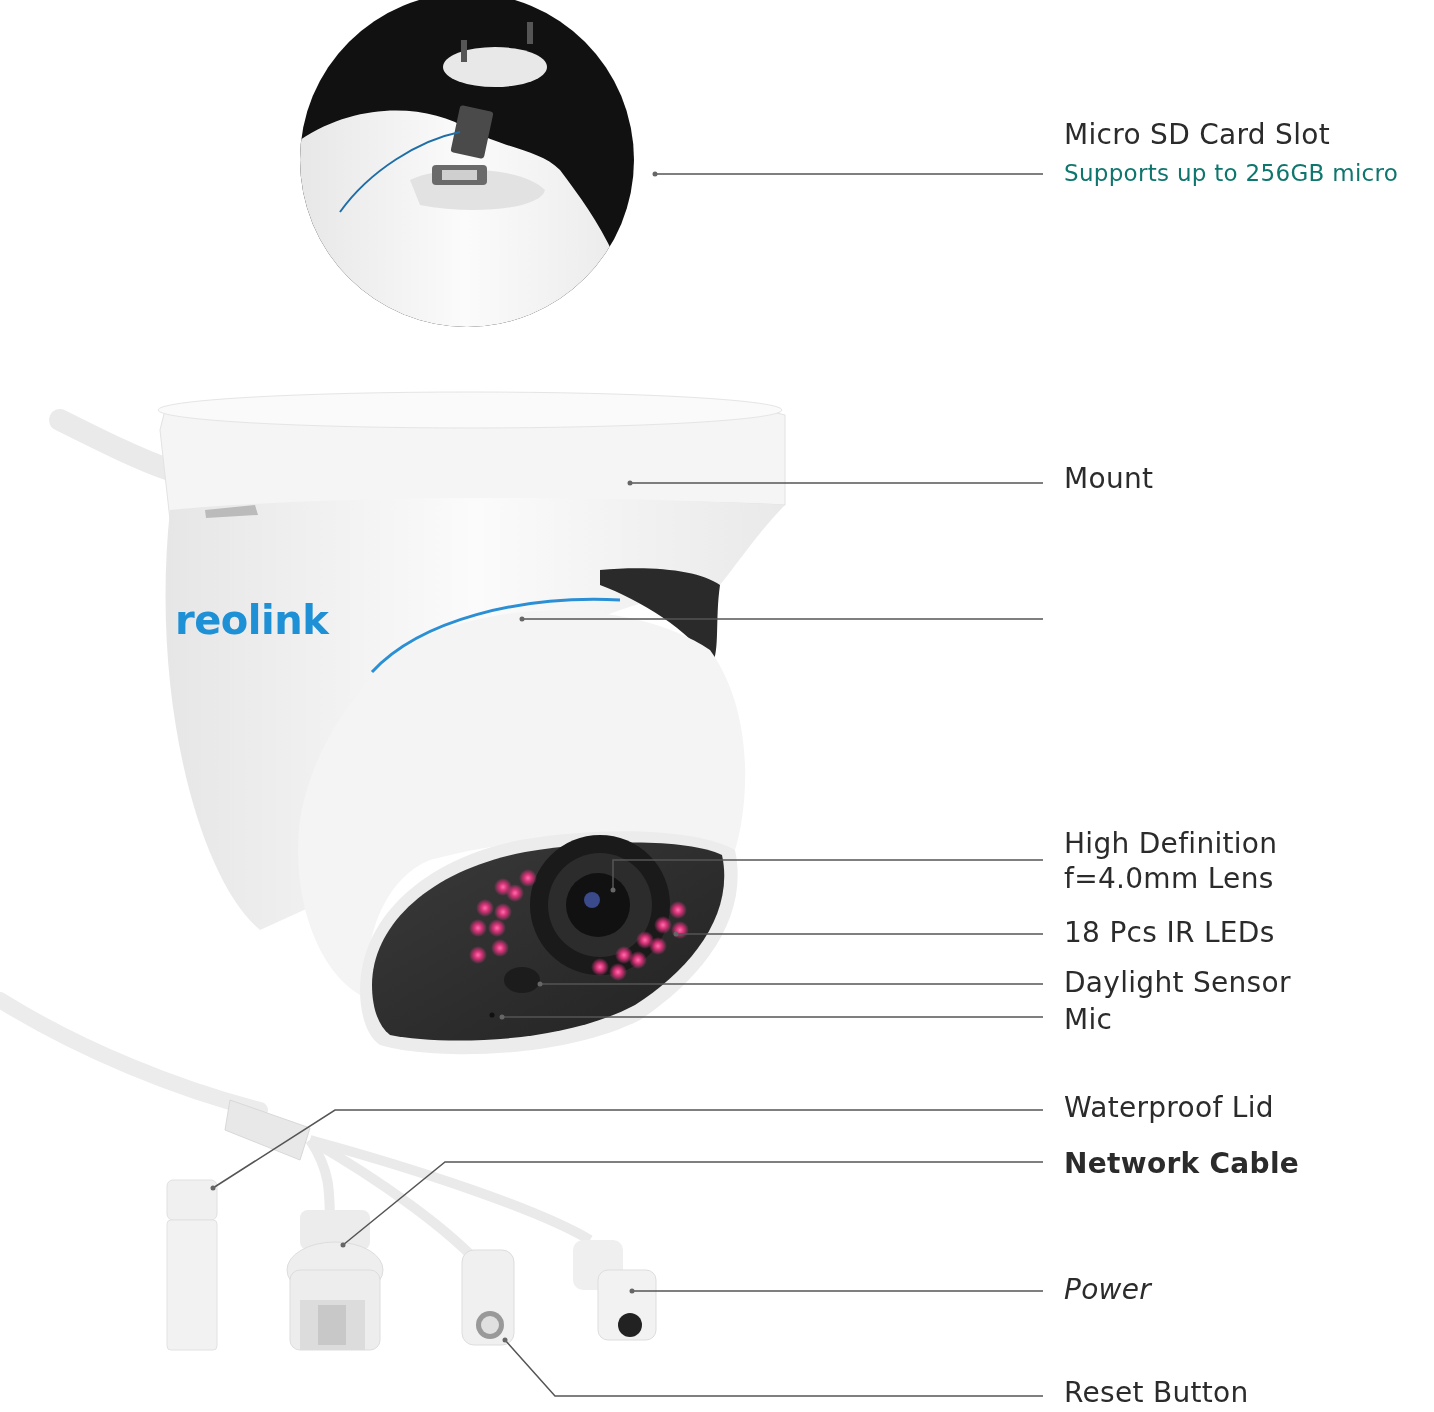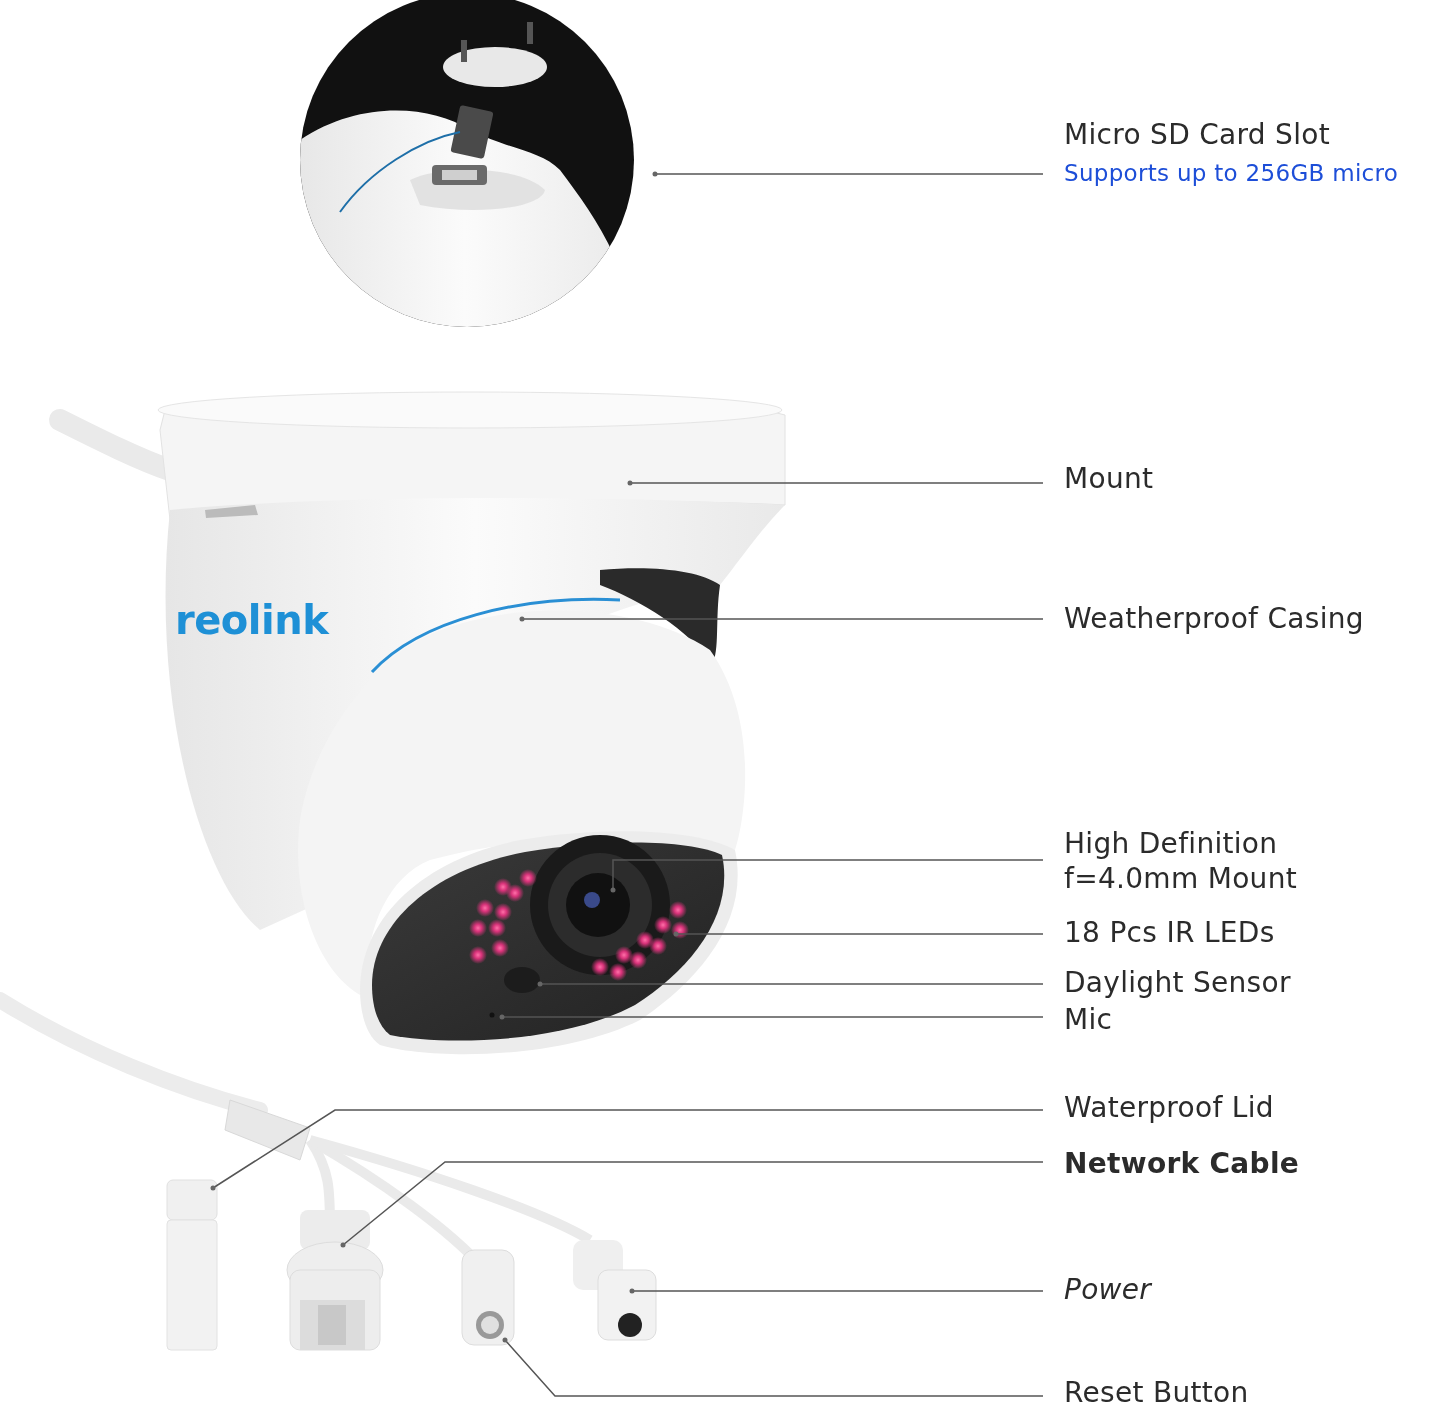--- a/index.html
+++ b/index.html
@@ -1,21 +1,21 @@
 <!DOCTYPE html>
 <html><head>
 <meta charset="utf-8">
 <style>
   html,body{margin:0;padding:0;background:#ffffff;}
   body{width:1434px;height:1412px;position:relative;overflow:hidden;font-family:"Liberation Sans",sans-serif;}
   .stage{position:absolute;left:0;top:0;width:1434px;height:1412px;}
   svg.art{position:absolute;left:0;top:0;}
   .label{position:absolute;left:1064px;color:#2b2b2b;font-size:28px;line-height:35px;font-family:"DejaVu Sans",sans-serif;letter-spacing:0.3px;white-space:nowrap;}
   .label .title{display:block;}
-  .sub{display:block;color:#1d4ed8;font-size:23px;line-height:30px;margin-top:4px;}
+  .sub{display:block;color:#0f766e;font-size:23px;line-height:30px;margin-top:4px;}
   .logo{position:absolute;left:175px;top:597px;color:#1e90d6;font-size:40px;font-family:"DejaVu Sans",sans-serif;font-weight:bold;letter-spacing:-0.5px;}
 </style>
 </head>
 <body>
 
 <div class="stage">
 
 <svg class="art" width="1434" height="1412" viewBox="0 0 1434 1412">
   <defs>
     <radialGradient id="ledGlow">
@@ -158,27 +158,24 @@
 
 <div class="label" style="top:117px;">
   <span class="title">Micro SD Card Slot</span>
   <span class="sub" style="margin-top:6px;">Supports up to 256GB micro</span>
 </div>
 
 <div class="label" style="top:461px;">
   <span class="title">Mount</span>
 </div>
 
-<div class="label" style="top:601px;">
-  <span class="title">Weatherproof Casing</span>
-</div>
 
 <div class="label" style="top:826px;">
   <span class="title">High Definition</span>
-  <span class="title">f=4.0mm Mount</span>
+  <span class="title">f=4.0mm Lens</span>
 </div>
 
 <div class="label" style="top:915px;">
   <span class="title">18 Pcs IR LEDs</span>
 </div>
 
 <div class="label" style="top:965px;">
   <span class="title">Daylight Sensor</span>
 </div>
 

